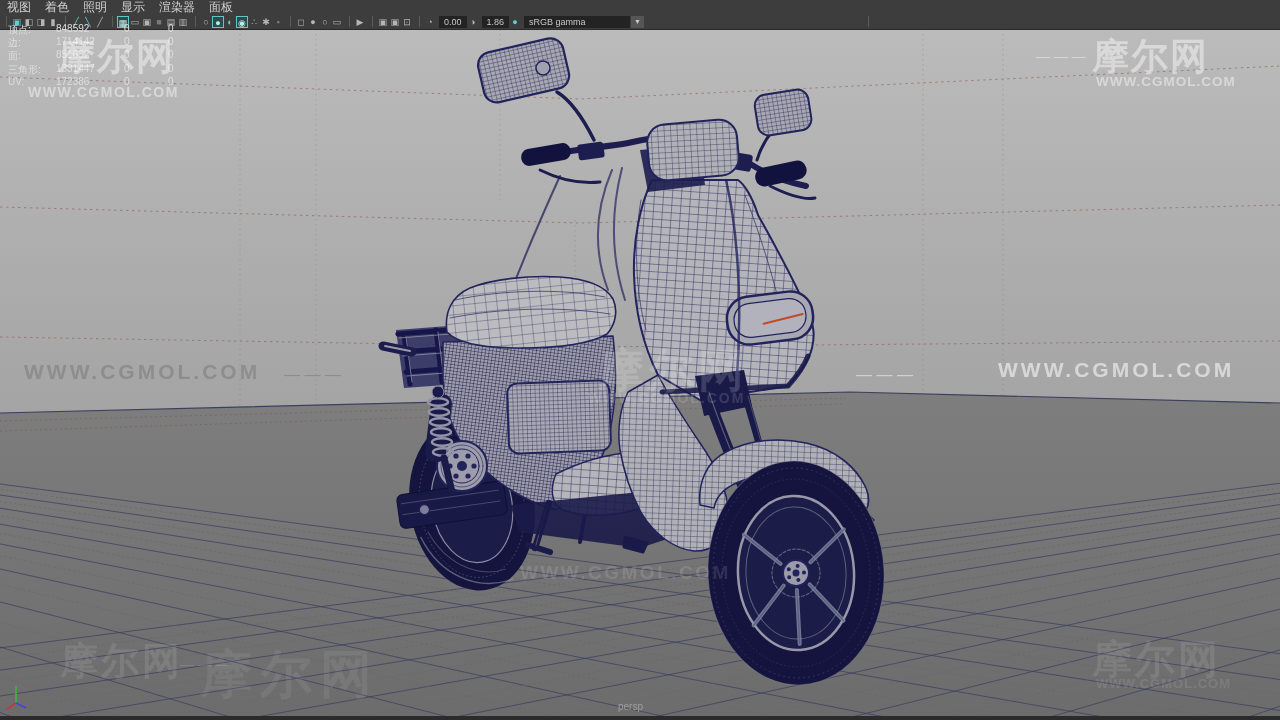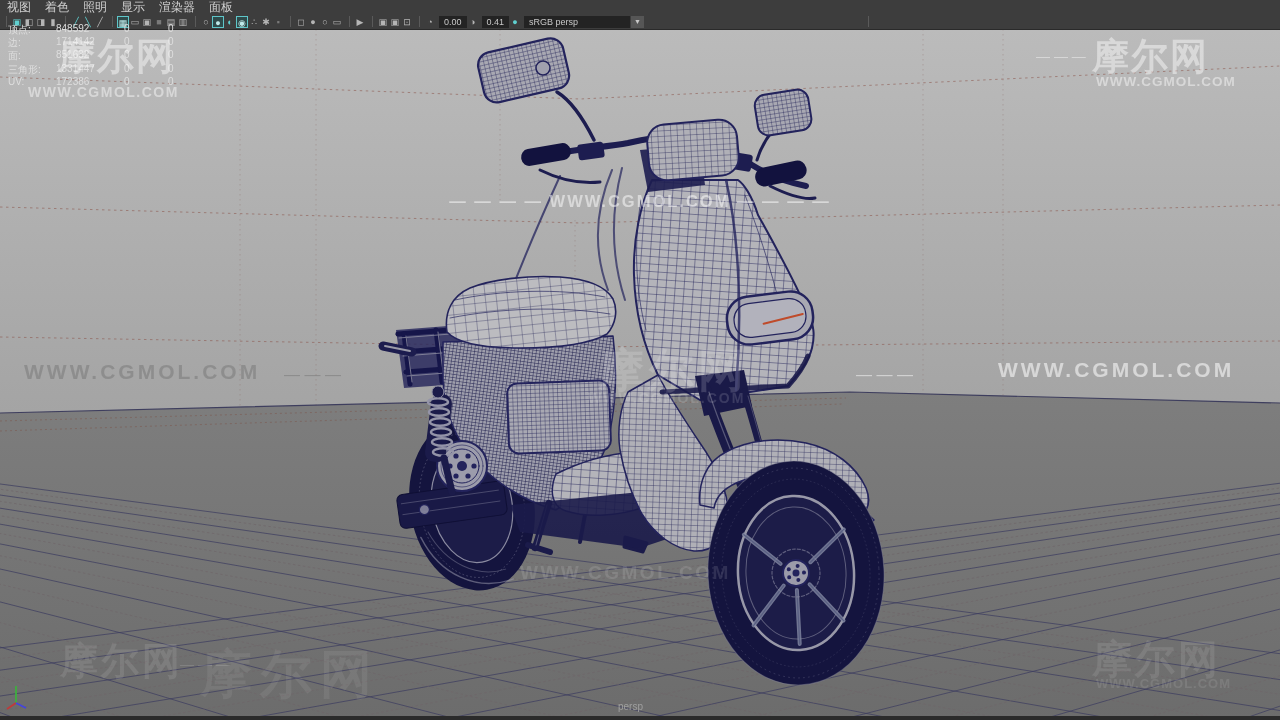--- a/index.html
+++ b/index.html
@@ -384,23 +384,23 @@
     <span class="sep"></span>
     <span class="ic">▶</span>
     <span class="sep"></span>
     <span class="ic">▣</span>
     <span class="ic">▣</span>
     <span class="ic">⊡</span>
     <span class="sep"></span>
     <span class="ic">◔</span>
     <span class="fld">0.00</span>
     <span class="ic">◑</span>
-    <span class="fld">0.41</span>
+    <span class="fld">1.86</span>
     <span class="ic teal">●</span>
-    <span class="fld dd">sRGB persp</span>
+    <span class="fld dd">sRGB gamma</span>
     <span class="ddbtn">▼</span>
     <span class="sep" style="position:absolute;left:862px;"></span>
   </div>
 
   <div id="hud">
     <div class="hudrow">
         <span class="lb">顶点:</span>
         <span class="v1">848592</span>
         <span class="v2">0</span>
         <span class="v3">0</span>
@@ -429,21 +429,20 @@
         <span class="v2">0</span>
         <span class="v3">0</span>
       </div>
   </div>
 
   <div class="wm wm-logo-tl">摩尔网</div>
   <div class="wm wm-url-tl">WWW.CGMOL.COM</div>
   <div class="wm wm-dash-tr">— — —</div>
   <div class="wm wm-logo-tr">摩尔网</div>
   <div class="wm wm-url-tr">WWW.CGMOL.COM</div>
-  <div class="wm wm-mid-c">— — — —  WWW.CGMOL.COM  — — — —</div>
   <div class="wm wm-url-ml">WWW.CGMOL.COM</div>
   <div class="wm wm-dash-ml">— — —</div>
   <div class="wm wm-dash-mr">— — —</div>
   <div class="wm wm-url-mr">WWW.CGMOL.COM</div>
   <div class="wm wm-logo-cf">摩尔网</div>
   <div class="wm wm-url-cf">WWW.CGMOL.COM</div>
   <div class="wm wm-url-g">WWW.CGMOL.COM</div>
   <div class="wm wm-logo-bl">摩尔网</div>
   <div class="wm wm-logo-bc">摩尔网</div>
   <div class="wm wm-dash-bl">— — —</div>

